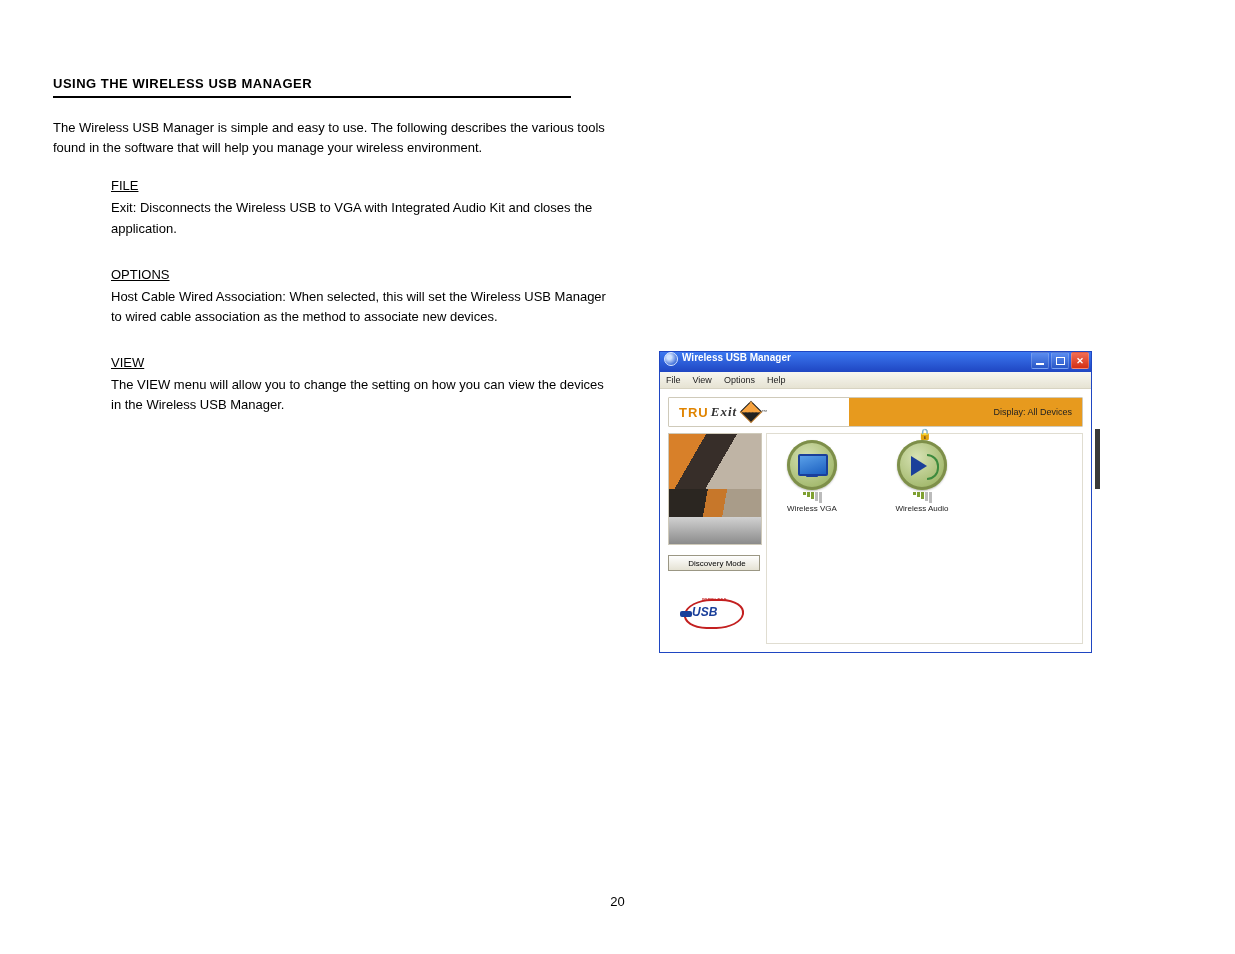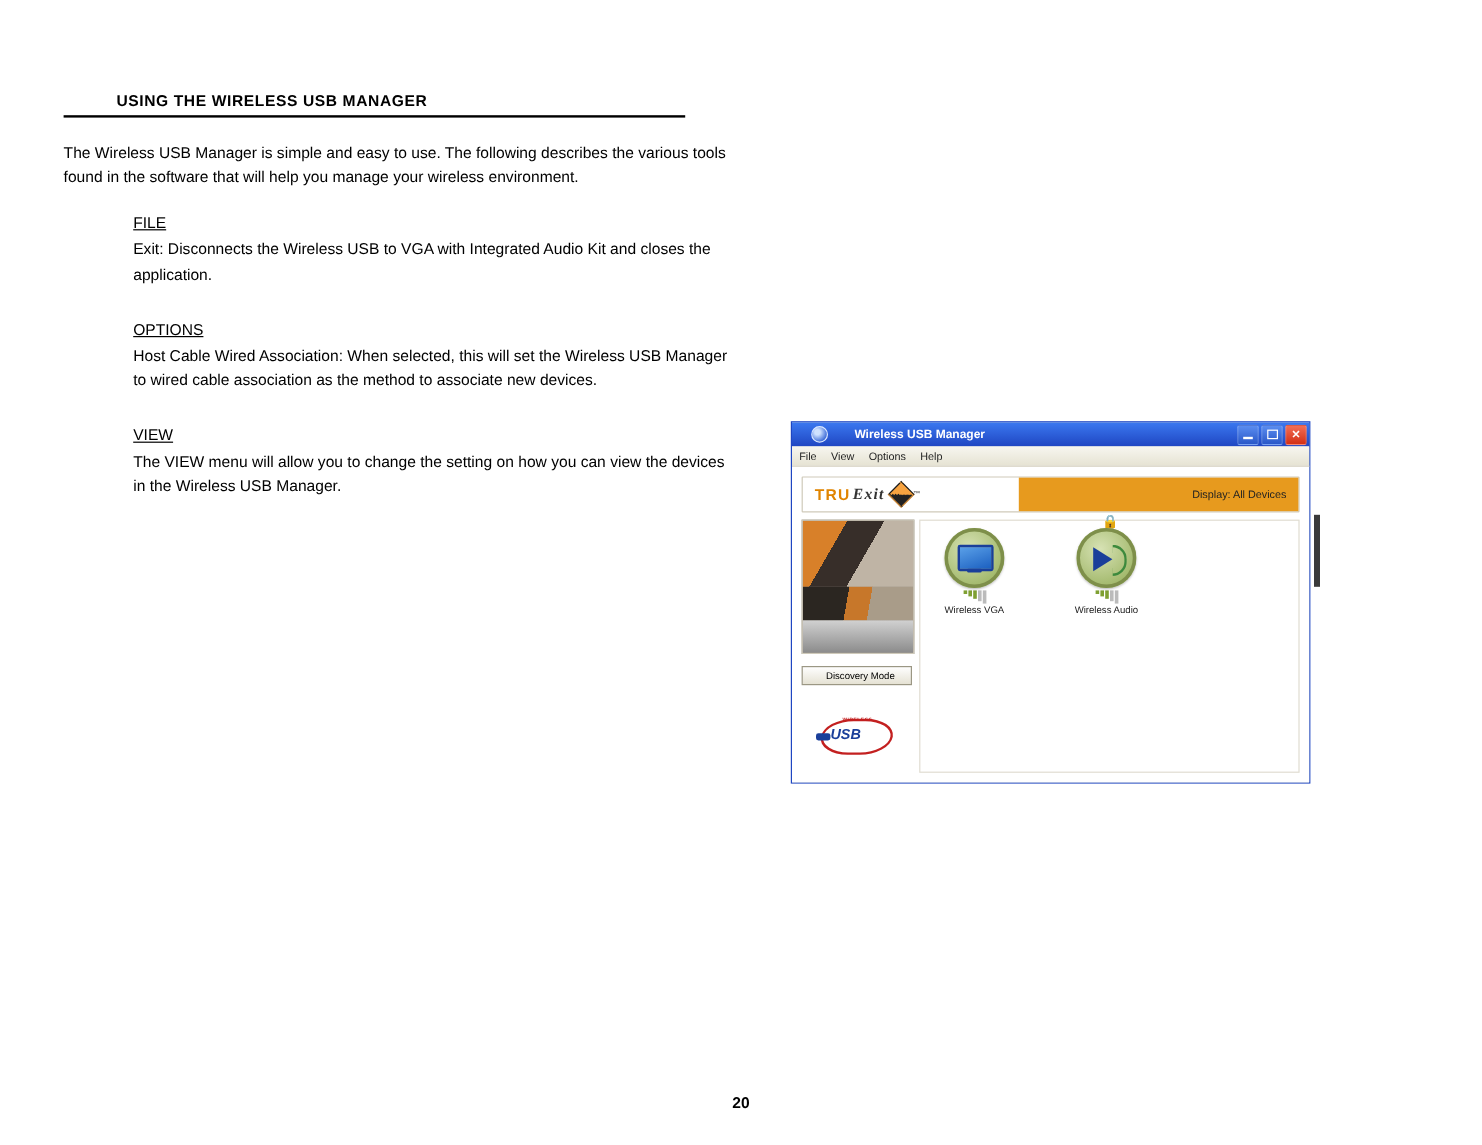--- a/index.html
+++ b/index.html
@@ -23,64 +23,60 @@
     width: 518px;
     border-top: 2px solid #000;
   }
   .section-heading {
     position: absolute;
     left: 53px;
     top: 76px;
     font-size: 13px;
     font-weight: bold;
     letter-spacing: 0.5px;
-    margin-left: 44px;
   }
   .body-col {
     position: absolute;
     left: 53px;
     top: 118px;
     width: 555px;
     font-size: 13px;
     line-height: 1.55;
   }
   .body-col p { margin: 0 0 18px 0; }
 
   .underline-sub { text-decoration: underline; display: inline-block; margin-bottom: 2px; }
   .indent-block { margin-left: 58px; margin-bottom: 26px; }
 
   .page-number {
     position: absolute;
     left: 50%;
-    bottom: 28px;
+    bottom: 45px;
     transform: translateX(-50%);
     font-size: 13px;
-    font-weight: bold;
   }
 
   
   .win {
     position: absolute;
     left: 660px;
     top: 352px;
     width: 431px;
     height: 300px;
     box-shadow: 0 0 0 1px #1f46c2;
     background: #ece9d8;
     font-family: Tahoma, Arial, sans-serif;
     font-size: 10px;
   }
   .titlebar {
     height: 20px;
     background: linear-gradient(#3b78f0, #1f46c2);
     display: flex;
-    align-items: center;
     color: #fff;
-    padding-left: 16px;
-    gap: 18px;
+    padding-left: 4px;
   }
   .titlebar .app-icon {
     width: 12px; height: 12px;
     border-radius: 50%;
     border: 1px solid #dbe8ff;
     margin-right: 4px;
     background: radial-gradient(circle at 35% 35%, #cfe2ff 20%, #2c5ed4 80%);
     flex: none;
   }
   .titlebar .app-title { flex: 1; font-weight: bold; font-size: 10px; white-space: nowrap; overflow: hidden; }

